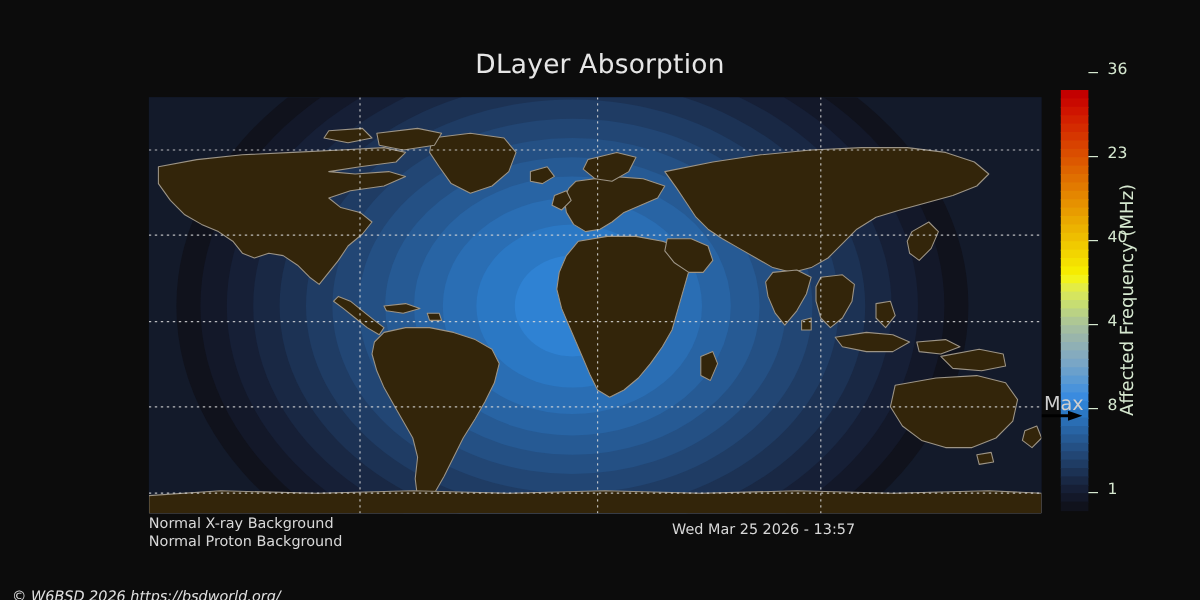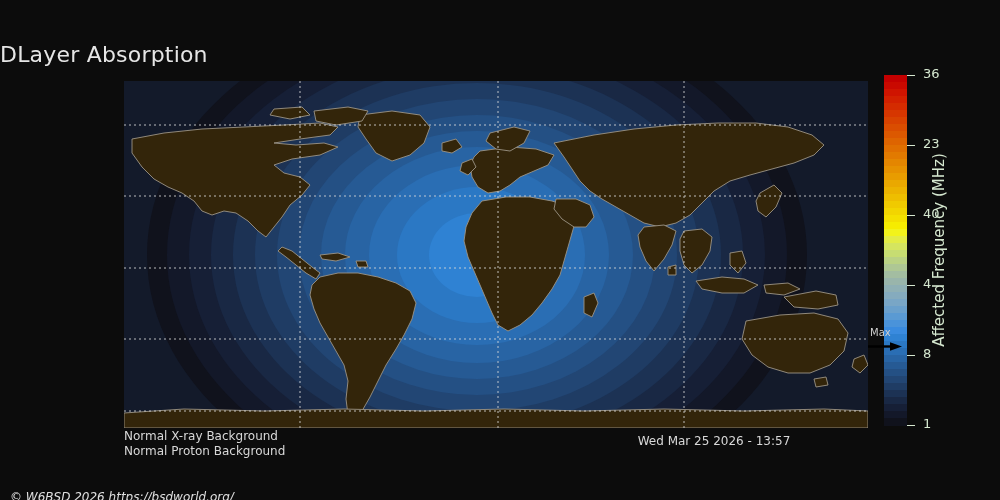--- a/index.html
+++ b/index.html
@@ -14,21 +14,21 @@
     overflow: hidden;
     font-family: "DejaVu Sans", sans-serif;
     color: #e8e8e8;
   }
 
   .plot-title {
     position: absolute;
     left: 0;
     top: 42px;
     width: 1000px;
-    text-align: left;
+    text-align: center;
     font-size: 22px;
     color: #e6e6e6;
     letter-spacing: 0.2px;
   }
 
   
   .map-frame {
     position: absolute;
     left: 124px;
     top: 81px;
@@ -54,21 +54,21 @@
     height: 350px;
   }
   .cbar-band {
     position: absolute;
     left: 0;
     width: 23px;
   }
   .cbar-ticks {
     position: absolute;
     left: 884px;
-    top: 75px;
+    top: 60px;
     width: 110px;
     height: 350px;
   }
   .cbar-tick {
     position: absolute;
     left: 23px;
     height: 1px;
   }
   .cbar-tick .tline {
     position: absolute;
@@ -104,21 +104,21 @@
     position: absolute;
     left: 866px;
     top: 345px;
     width: 48px;
     height: 26px;
   }
   .max-marker .max-text {
     position: absolute;
     left: 4px;
     top: 0px;
-    font-size: 10px;
+    font-size: 16px;
     color: #cfcfcf;
   }
   .max-marker .max-arrow {
     position: absolute;
     left: 2px;
     top: 15px;
     width: 34px;
     height: 9px;
   }
 
@@ -129,21 +129,21 @@
     top: 429px;
     font-size: 12px;
     color: #d8d8d8;
     line-height: 15px;
   }
   .timestamp {
     position: absolute;
     left: 560px;
     top: 434px;
     width: 308px;
-    text-align: center;
+    text-align: left;
     font-size: 12px;
     color: #d8d8d8;
   }
   .copyright {
     position: absolute;
     left: 10px;
     top: 478px;
     font-size: 12px;
     font-style: italic;
     color: #e0e0e0;

